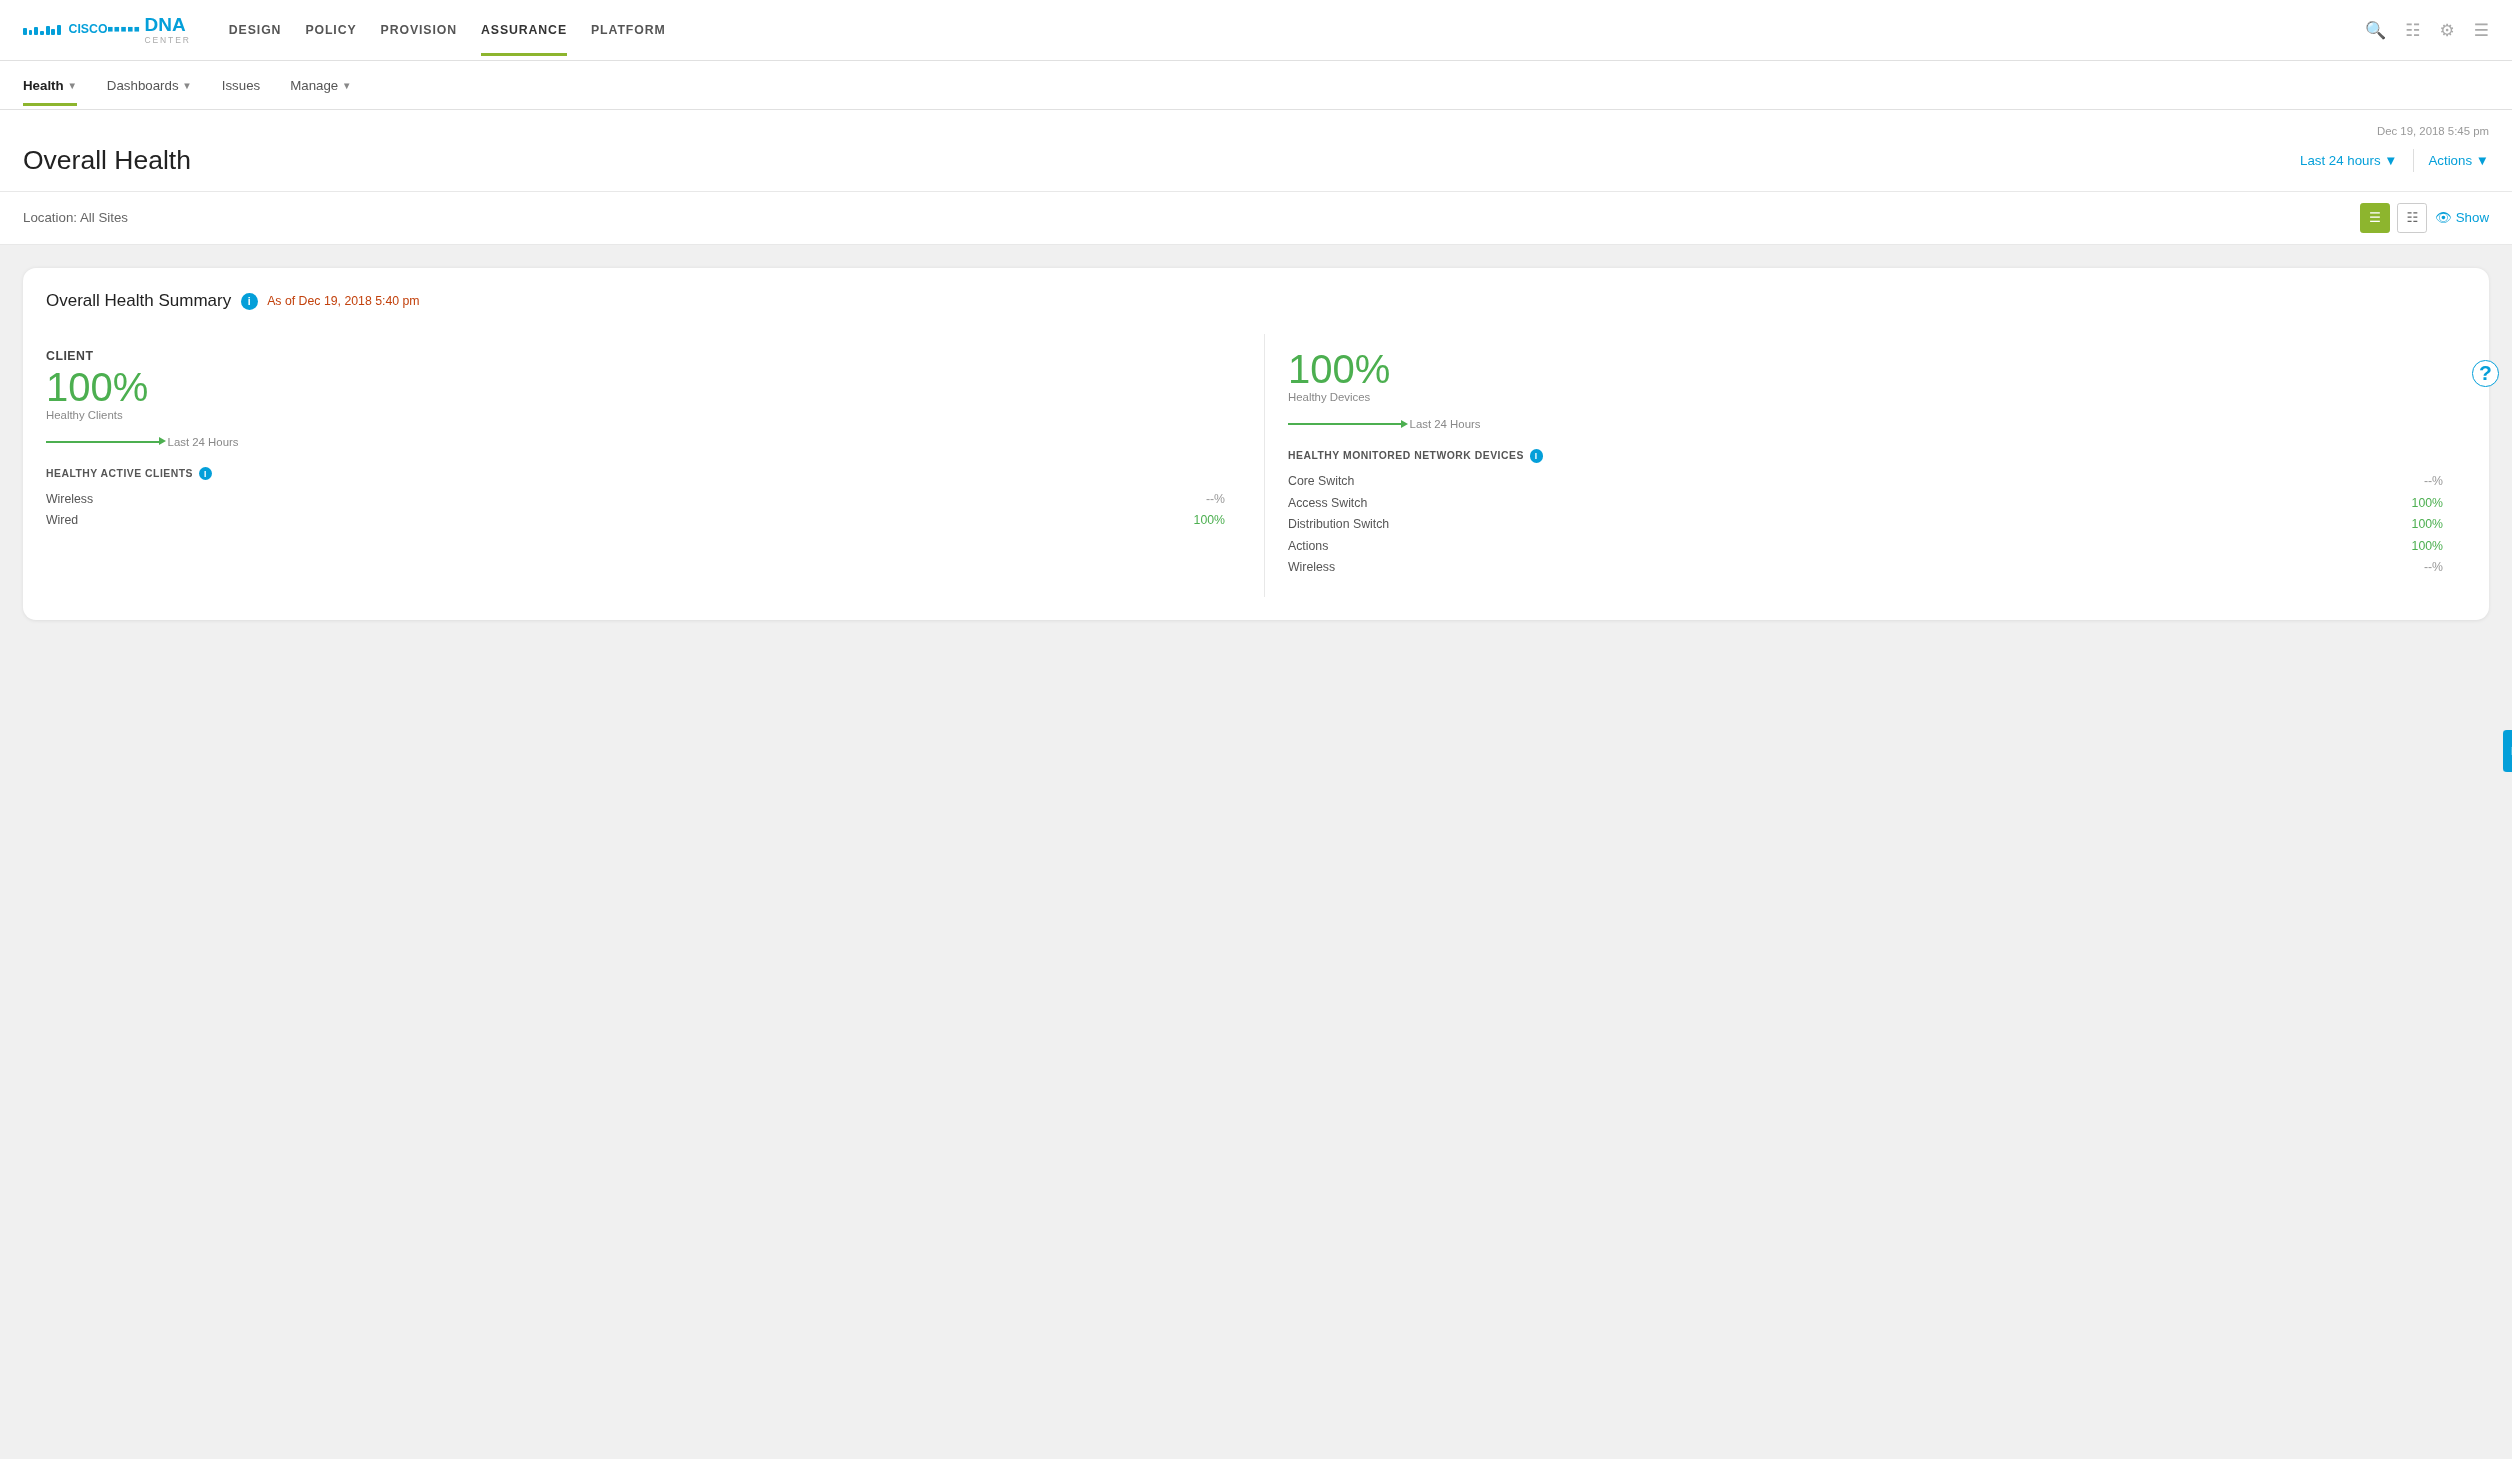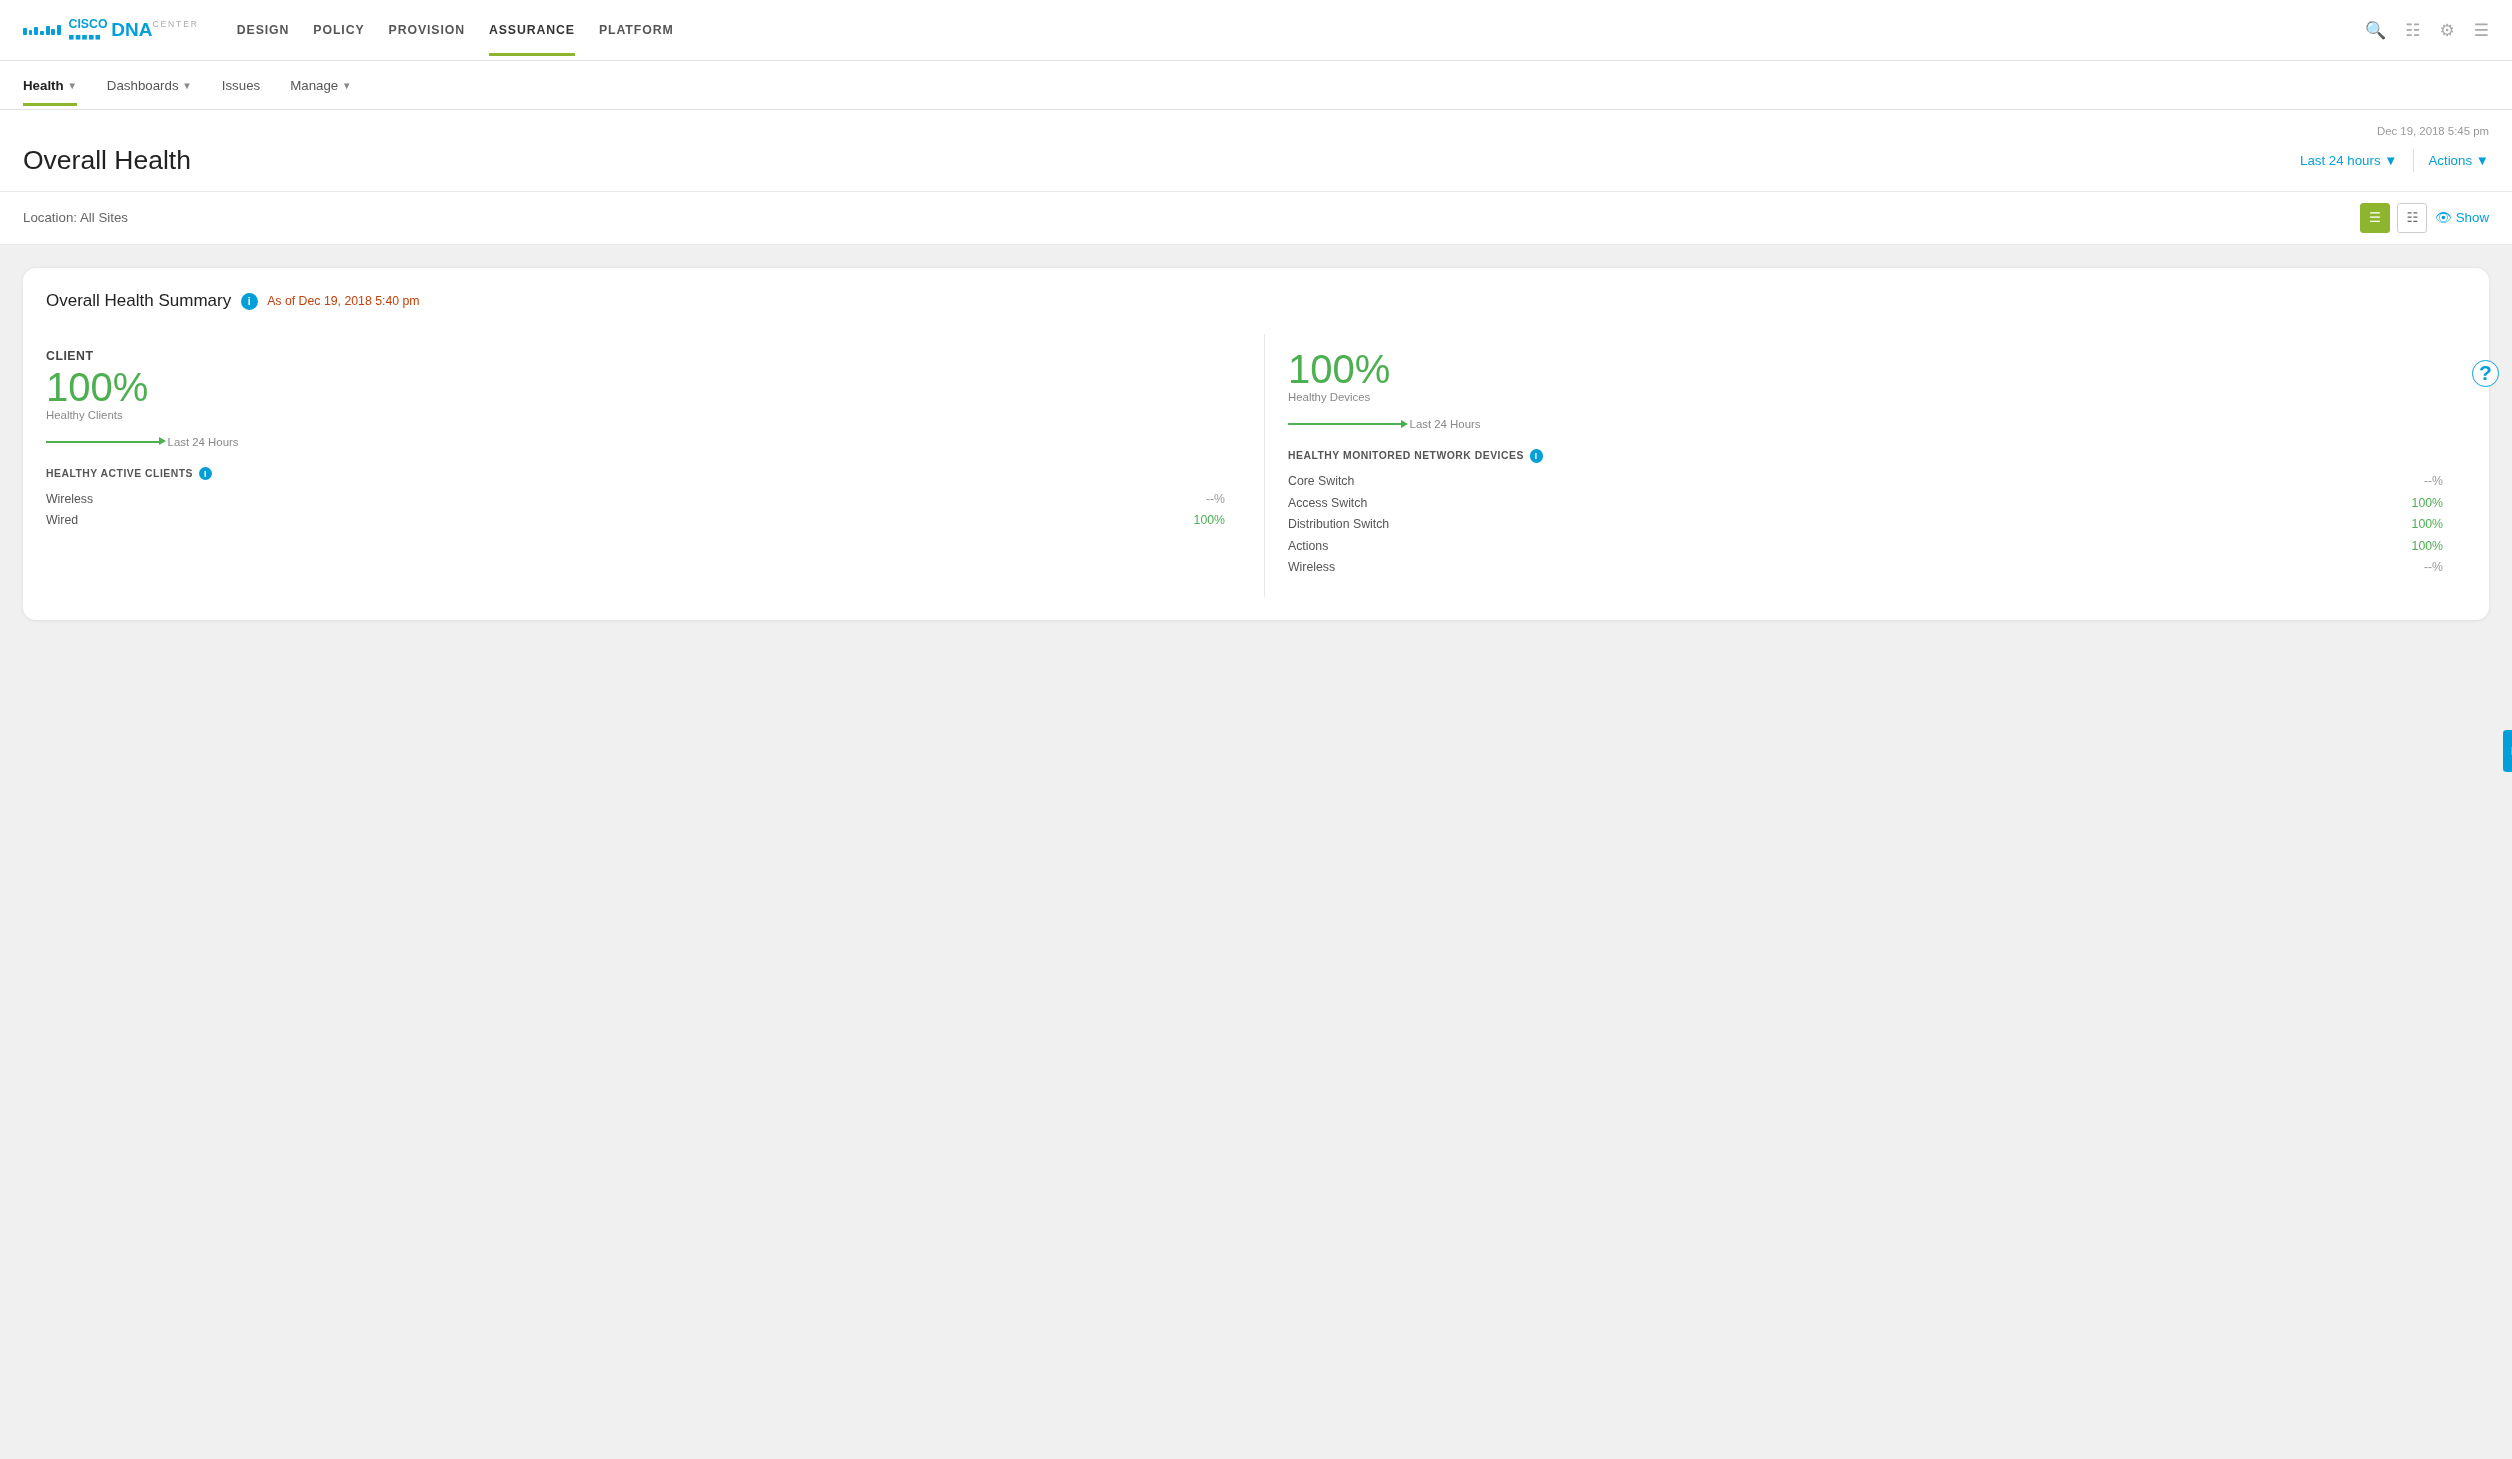--- a/index.html
+++ b/index.html
@@ -287,25 +287,25 @@
       <div class="bar-row">
         <div class="bar" style="height:7.6px;"></div>
         <div class="bar" style="height:5.7px;"></div>
         <div class="bar" style="height:8.5px;"></div>
         <div class="bar" style="height:4.7px;"></div>
         <div class="bar" style="height:9.5px;"></div>
         <div class="bar" style="height:6.6px;"></div>
         <div class="bar" style="height:10.4px;"></div>
       </div>
     </div>
-    <div style="display:flex;flex-direction:column;line-height:1.2;margin-right:3.8px;">
+    <div style="display:flex;flex-direction:row;line-height:1.2;margin-right:3.8px;">
       <span class="logo-text">CISCO</span>
       <span style="font-size:9.5px;color:#049fd9;letter-spacing:0.9px;">■■■■■</span>
     </div>
-    <div style="display:flex;flex-direction:row;line-height:1.1;">
+    <div style="display:flex;flex-direction:column;line-height:1.1;">
       <span style="font-size:19px;color:#049fd9;font-weight:bold;">DNA</span>
       <span style="font-size:8.5px;color:#aaa;letter-spacing:1.9px;">CENTER</span>
     </div>
   </div>
 
   <div class="main-nav">
     <a class="nav-item">DESIGN</a>
     <a class="nav-item">POLICY</a>
     <a class="nav-item">PROVISION</a>
     <a class="nav-item active">ASSURANCE</a>

